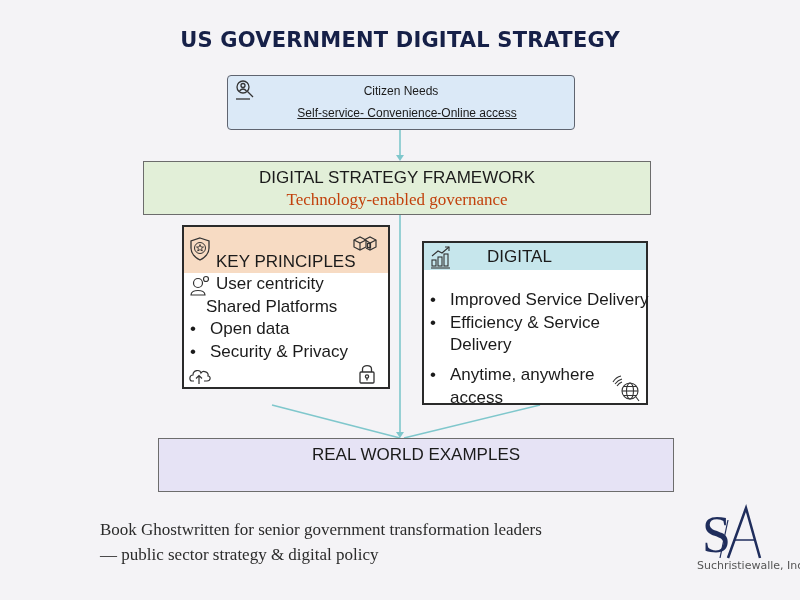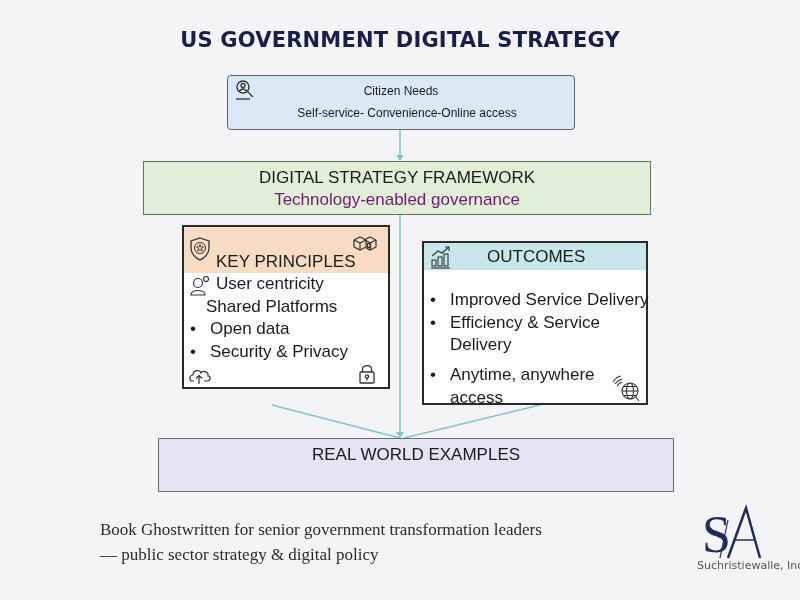--- a/index.html
+++ b/index.html
@@ -13,27 +13,27 @@
       position: absolute; left: 0; top: 28px; width: 800px; text-align: center;
       font-family: "DejaVu Sans", sans-serif; font-weight: bold; font-size: 21px;
       color: #162048; letter-spacing: 0.2px;
     }
     .box { position: absolute; box-sizing: border-box; text-align: center; }
     .citizen {
       left: 227px; top: 75px; width: 348px; height: 55px;
       background: #dbe9f7; border: 1.5px solid #5f6470; border-radius: 4px;
       font-size: 12px; line-height: 22px; padding-top: 4px;
     }
-    .citizen .l2 { padding-left: 12px; }
+    .citizen .l2 { padding-left: 12px; text-decoration: underline; }
     .framework {
       left: 143px; top: 161px; width: 508px; height: 54px;
       background: #e2efd8; border: 1.5px solid #6c6c6c;
       font-size: 17px; line-height: 22px; padding-top: 5px;
     }
-    .framework .sub { color: #701a75; }
+    .framework .sub { color: #c2410c; font-family: Liberation Serif, serif; }
     .panel {
       position: absolute; box-sizing: border-box; background: #fff;
       border: 2px solid #2a2a2a;
     }
     .principles { left: 172px; top: 225px; width: 208px; height: 164px; margin-left: 10px; }
     .principles .head {
       background: #f7dbc3; height: 46px; position: relative;
     }
     .principles .head .label {
       position: absolute; left: 32px; top: 25px; font-size: 17px;
@@ -158,21 +158,21 @@
     <svg class="icon" style="left:6px;top:2px" width="24" height="24" viewBox="0 0 24 24">
       <g stroke="#333" stroke-width="1.1" fill="none">
         <rect x="2" y="15" width="4" height="6"></rect>
         <rect x="8" y="12" width="4" height="9"></rect>
         <rect x="14" y="9" width="4" height="12"></rect>
         <line x1="1" y1="23" x2="20" y2="23"></line>
         <path d="M2 11 L8 6 L12 8 L19 2"></path>
         <path d="M15 2 H19 V6"></path>
       </g>
     </svg>
-    <span class="label">OUTCOMES</span>
+    <span class="label">DIGITAL</span>
   </div>
   <div class="list" style="left:2px;top:68.5px">
     <span class="bullet">•</span><span>Efficiency &amp; Service</span><br>
     <span class="bullet"></span><span>Delivery</span>
   </div>
   <div class="list" style="left:2px;top:46px">
     <span class="bullet">•</span><span>Improved Service Delivery</span>
   </div>
   <div class="list" style="left:2px;top:121px">
     <span class="bullet">•</span><span>Anytime, anywhere</span><br>

